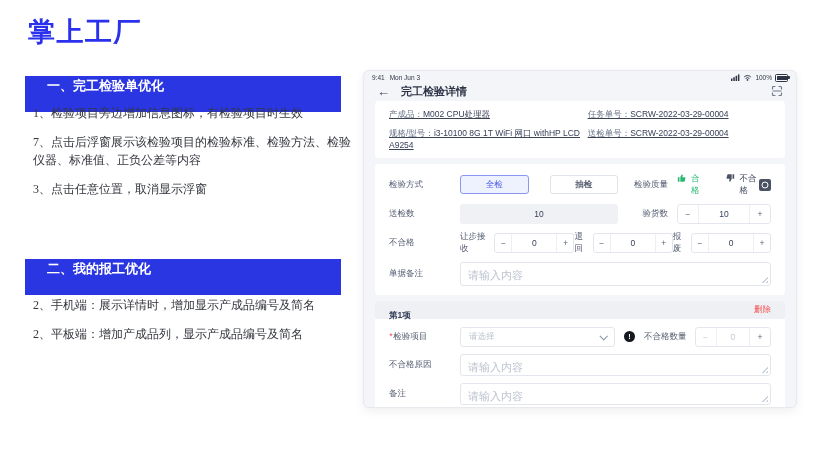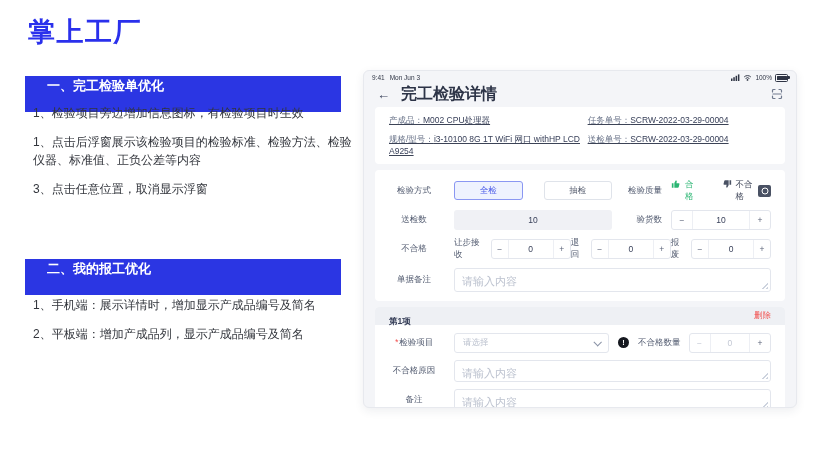--- a/index.html
+++ b/index.html
@@ -13,58 +13,58 @@
     position:absolute;left:28px;top:14px;font-size:27px;font-weight:800;
     color:#2a30ec;letter-spacing:1.5px;
   }
   .sec-banner{
     position:absolute;left:25px;width:316px;height:36px;background:#2b36e3;
     color:#ffffff;font-size:13px;font-weight:700;line-height:20px;
     padding-left:22px;box-sizing:border-box;
   }
   .banner1{top:76px;}
   .banner2{top:259px;}
-  .bullets{position:absolute;left:33px;width:324px;font-size:12px;color:#33363d;}
+  .bullets{position:absolute;left:33px;width:324px;font-size:12px;color:#33363d;font-family:Liberation Serif, serif;}
   .bullets1{top:104px;}
   .bullets2{top:296px;}
   .bullets p{margin:0 0 10px 0;line-height:1.55;}
   
   .device{
     position:absolute;left:363px;top:70px;width:434px;height:338px;
     background:#f4f5f8;border:1px solid #e7e9ee;border-radius:6px;
     box-shadow:0 3px 10px rgba(40,50,80,.08);
     display:flex;flex-direction:column;font-size:8.5px;color:#3c4356;
     overflow:hidden;box-sizing:border-box;
   }
   .statusbar{height:15px;display:flex;align-items:center;padding:3px 8px 0;
     font-size:6.5px;color:#2e3444;}
   .sb-left{display:flex;gap:5px;}
   .sb-right{margin-left:auto;display:flex;align-items:center;gap:3px;}
   .battery{width:11px;height:5.5px;border:1px solid #2e3444;border-radius:1.5px;position:relative;}
   .battery::before{content:"";position:absolute;inset:0.5px;background:#2e3444;border-radius:0.5px;}
   .battery::after{content:"";position:absolute;right:-2.5px;top:1px;width:1.5px;height:3px;background:#2e3444;border-radius:0 1px 1px 0;}
   .appheader{height:26px;display:flex;align-items:center;padding:2px 13px 0;}
   .back-ic{font-size:13px;color:#39415a;margin-right:11px;cursor:pointer;line-height:1;}
-  .apptitle{font-size:16px;font-weight:700;color:#2d3447;}
+  .apptitle{font-size:11px;font-weight:700;color:#2d3447;}
   .scan-ic{margin-left:auto;display:flex;cursor:pointer;}
   .content{flex:1;padding:2px 11px 0;display:flex;flex-direction:column;gap:6px;}
   .card{background:#ffffff;border-radius:4px;}
   .card1{padding:8px 14px;display:flex;flex-direction:column;gap:7px;}
   .inforow{display:flex;text-decoration:underline;}
   .cell-l{width:52%;}
   .cell-r{width:48%;}
   .ilabel{color:#667086;}
   .ival{color:#39415a;}
   .card2{padding:9px 14px;display:flex;flex-direction:column;gap:7px;}
   .frow{display:flex;align-items:center;min-height:20px;}
-  .flabel{width:50px;text-align:center;margin-right:15px;color:#525b70;flex:none;}
+  .flabel{width:50px;text-align:left;margin-right:21px;color:#525b70;flex:none;}
   .seg{display:flex;gap:21px;width:158px;flex:none;}
   .seg-btn{width:72px;height:19px;border-radius:3px;display:flex;align-items:center;justify-content:center;cursor:pointer;box-sizing:border-box;}
   .seg-on{background:#eef2fe;border:1px solid #8a97f2;color:#4c5ce8;}
-  .seg-off{background:#fff;border:1px solid #dfe3ea;color:#5b6273;}
+  .seg-off{background:#fff;border:1px solid #dfe3ea;color:#5b6273;font-weight:bold;}
   .rlabel{width:50px;text-align:right;margin-right:9px;color:#525b70;flex:none;}
   .qual{display:flex;align-items:center;flex:1;}
   .qopt{display:flex;gap:4px;cursor:pointer;}
   .qopt+.qopt{margin-left:22px;}
   .qpass{color:#2bb673;}
   .qfail{color:#3c4356;}
   .cam-ic{margin-left:auto;width:14px;height:12px;background:#4a5264;border-radius:2px;position:relative;cursor:pointer;}
   .cam-ic::after{content:"";position:absolute;left:50%;top:50%;transform:translate(-50%,-50%);
     width:5px;height:5px;border:1.3px solid #fff;border-radius:50%;}
   .ro-input{width:158px;height:20px;background:#f0f1f5;border-radius:3px;display:flex;align-items:center;justify-content:center;color:#39415a;flex:none;box-sizing:border-box;}
@@ -104,27 +104,27 @@
   svg{display:block;}
 </style>
 </head>
 <body>
 
 <div class="slide-title">掌上工厂</div>
 
 <div class="sec-banner banner1">一、完工检验单优化</div>
 <div class="bullets bullets1">
   <p>1、检验项目旁边增加信息图标，有检验项目时生效</p>
-  <p>1、点击后浮窗展示该检验项目的检验标准、检验方法、检验仪器、标准值、正负公差等内容</p>
+  <p>7、点击后浮窗展示该检验项目的检验标准、检验方法、检验仪器、标准值、正负公差等内容</p>
   <p>3、点击任意位置，取消显示浮窗</p>
 </div>
 
 <div class="sec-banner banner2">二、我的报工优化</div>
 <div class="bullets bullets2">
-  <p>1、手机端：展示详情时，增加显示产成品编号及简名</p>
+  <p>2、手机端：展示详情时，增加显示产成品编号及简名</p>
   <p>2、平板端：增加产成品列，显示产成品编号及简名</p>
 </div>
 
 <div class="device">
 
   <div class="statusbar">
     <div class="sb-left">
       <span>9:41</span>
       <span>Mon Jun 3</span>
     </div>

